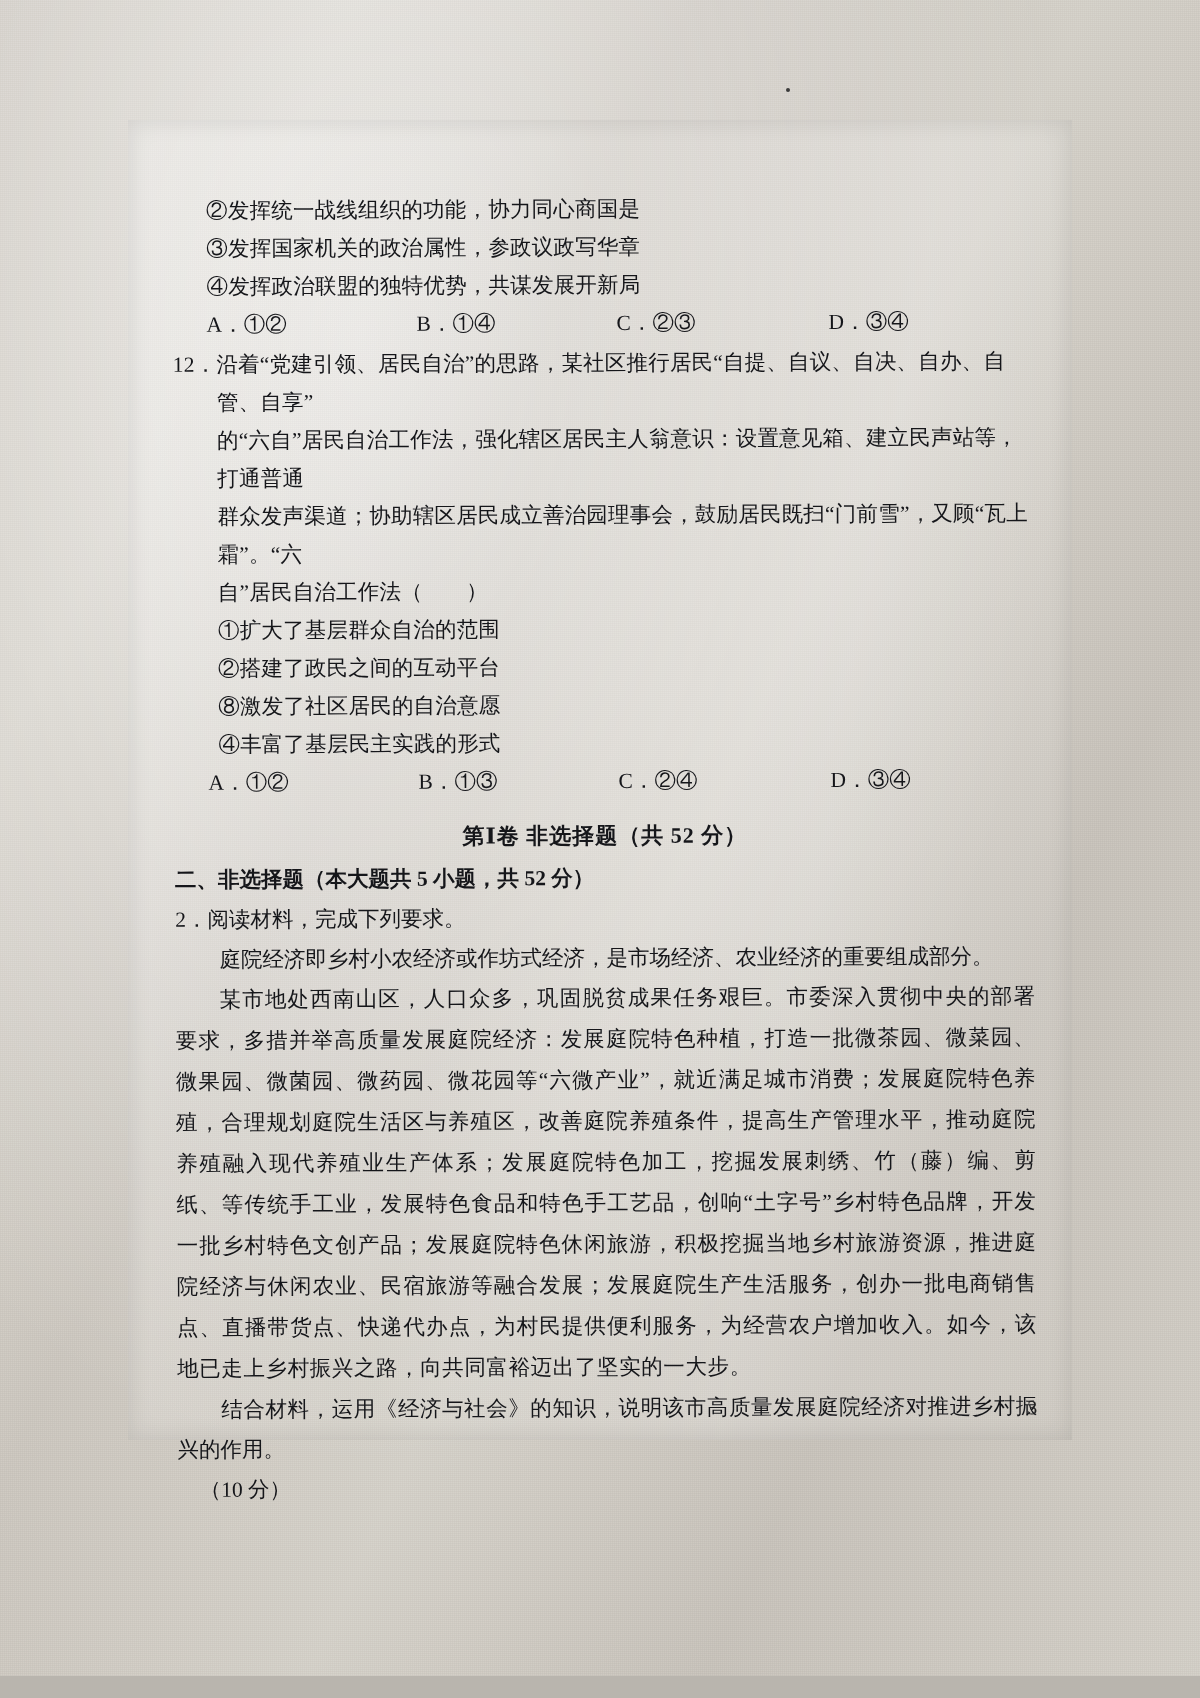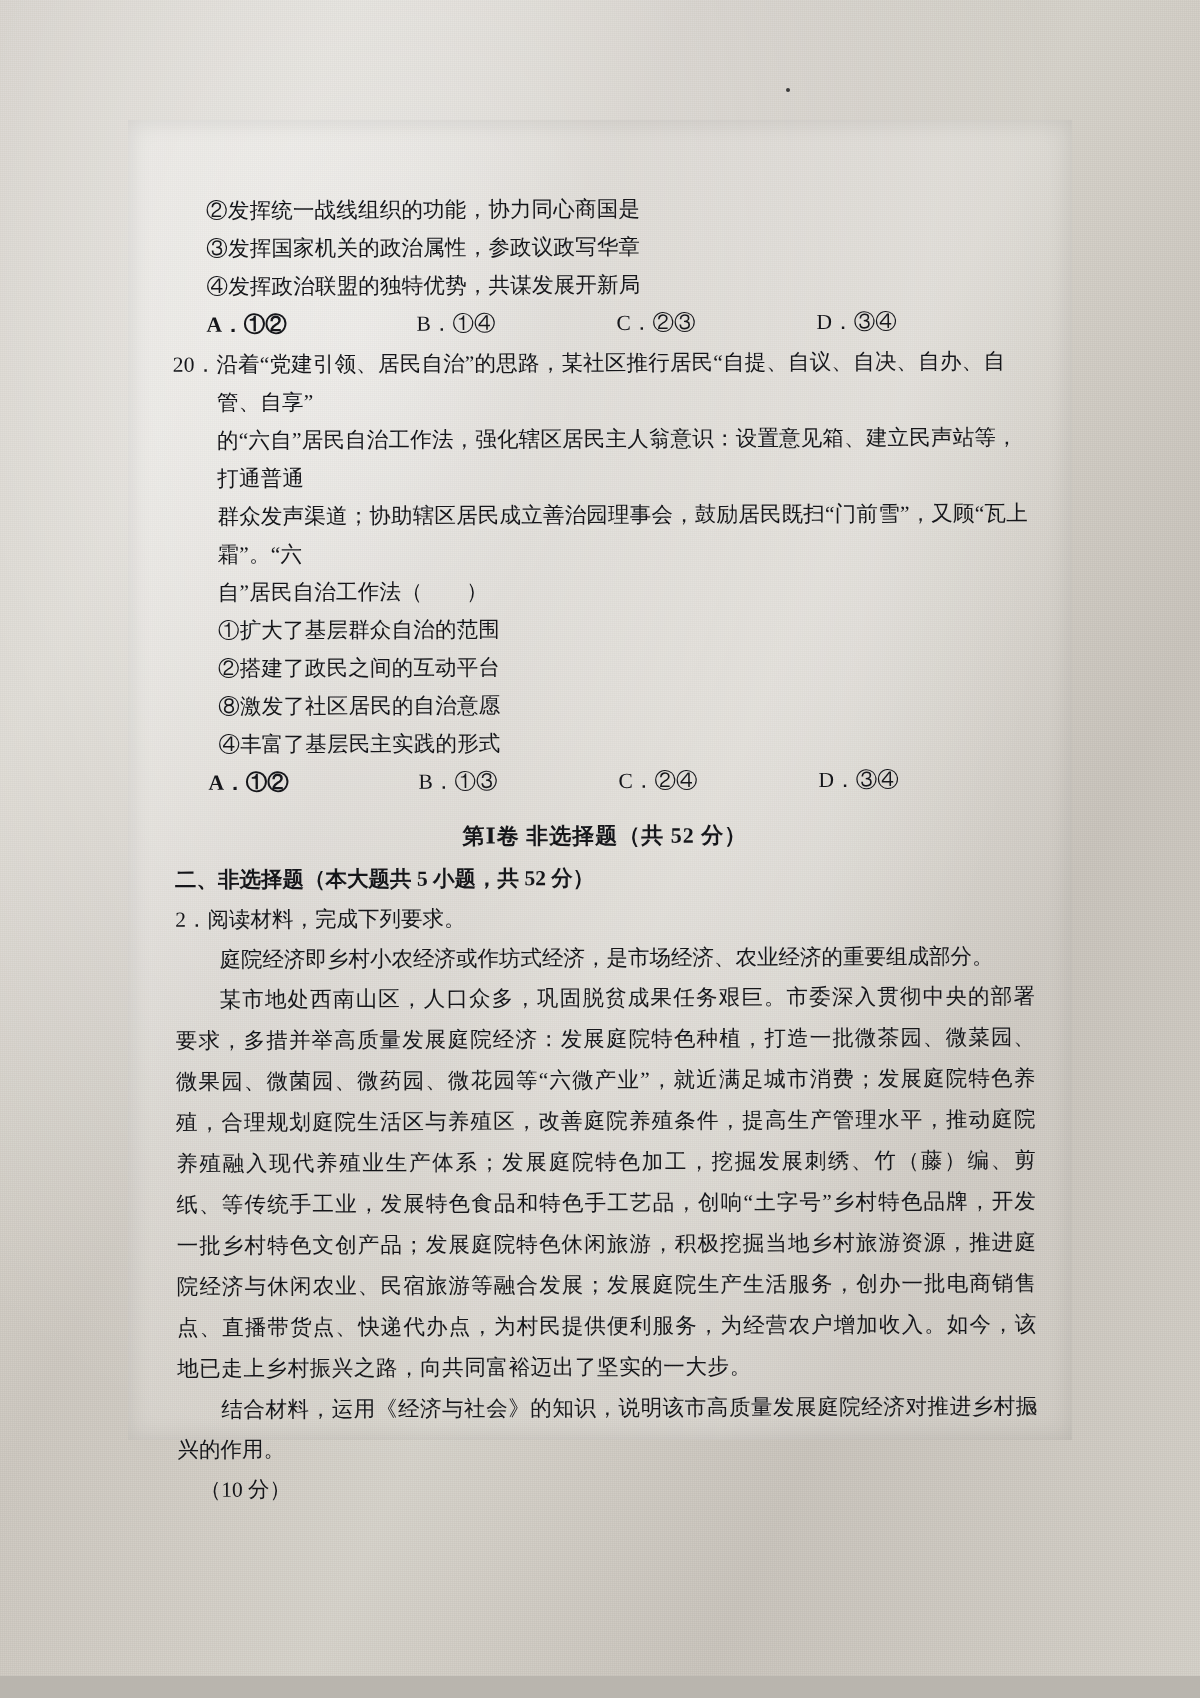--- a/index.html
+++ b/index.html
@@ -67,24 +67,24 @@
   }
   .opts {
     display: flex;
     font-size: 21.5px;
     line-height: 38px;
     padding-left: 34px;
   }
   .opts span {
     display: inline-block;
   }
-  .opt-a { width: 210px; font-weight: bold; }
+  .opt-a { width: 210px; }
   .opt-b { width: 200px; }
   .opt-c { width: 200px; }
-  .opt-d { width: 150px; }
+  .opt-d { width: 150px; margin-left: 12px; }
 
   .indent1 { padding-left: 34px; }
   .indent2 { padding-left: 44px; }
   .hang {
     padding-left: 44px;
     text-indent: -44px;
   }
   .hang-body {
     padding-left: 44px;
   }
@@ -153,21 +153,21 @@
       <div class="line indent1">④发挥政治联盟的独特优势，共谋发展开新局</div>
       <div class="opts">
         <span class="opt-a">A．①②</span>
         <span class="opt-b">B．①④</span>
         <span class="opt-c">C．②③</span>
         <span class="opt-d">D．③④</span>
       </div>
     </div>
 
     <div class="q-block">
-      <div class="line hang"><span>20．</span><span>沿着“党建引领、居民自治”的思路，某社区推行居民“自提、自议、自决、自办、自管、自享”</span></div>
+      <div class="line hang"><span>12．</span><span>沿着“党建引领、居民自治”的思路，某社区推行居民“自提、自议、自决、自办、自管、自享”</span></div>
       <div class="line hang-body">的“六自”居民自治工作法，强化辖区居民主人翁意识：设置意见箱、建立民声站等，打通普通</div>
       <div class="line hang-body">群众发声渠道；协助辖区居民成立善治园理事会，鼓励居民既扫“门前雪”，又顾“瓦上霜”。“六</div>
       <div class="line hang-body">自”居民自治工作法（　　）</div>
 
       <div class="line indent2">①扩大了基层群众自治的范围</div>
       <div class="line indent2">②搭建了政民之间的互动平台</div>
       <div class="line indent2">⑧激发了社区居民的自治意愿</div>
       <div class="line indent2">④丰富了基层民主实践的形式</div>
 
       <div class="opts">

